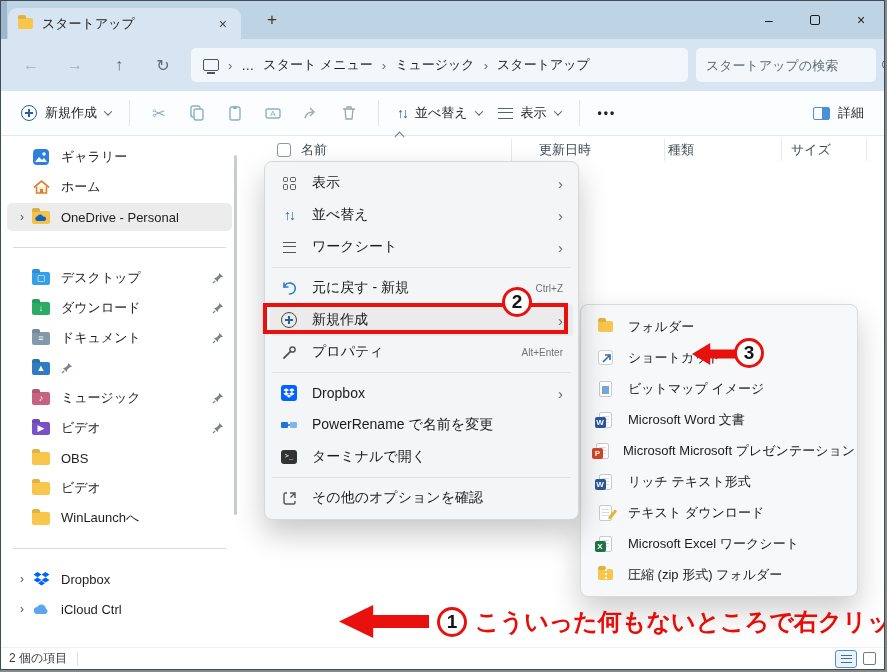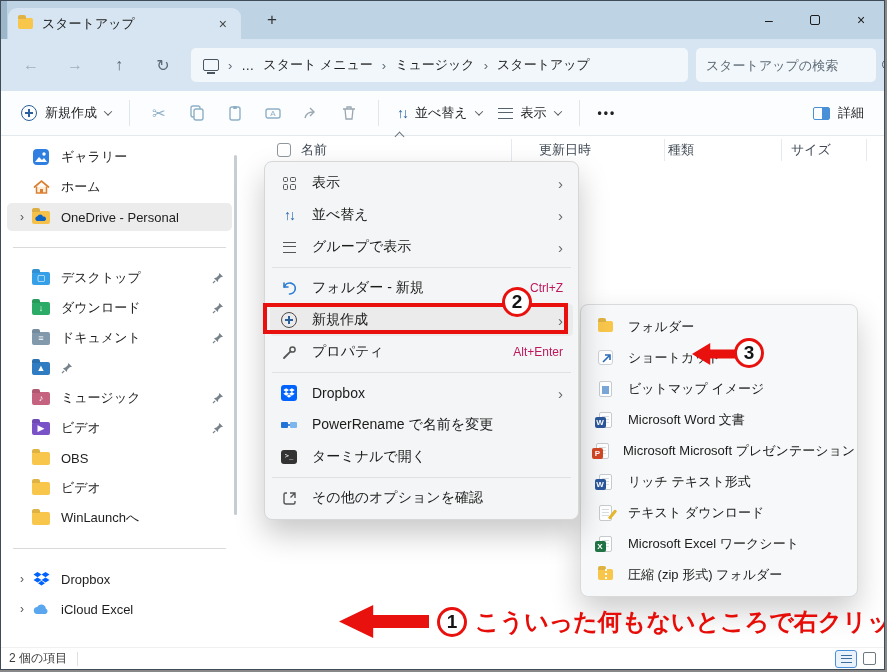--- a/index.html
+++ b/index.html
@@ -129,21 +129,21 @@
 
   
   .menu { position:absolute; left:263px; top:160px; width:315px; background:#f4f5f6;
           border:1px solid #d7d7d7; border-radius:8px; padding:5px;
           box-shadow:0 14px 30px rgba(0,0,0,.22); z-index:10; }
   .mi { height:32px; display:flex; align-items:center; gap:14px; padding:0 10px; border-radius:4px;
         font-size:14px; color:#1b1b1b; }
   .mi.hov { background:#ebebeb; }
   .mi .ic { width:18px; display:flex; justify-content:center; align-items:center; }
   .mi .lbl { flex:1; white-space:nowrap; }
-  .mi .sc { font-size:12px; color:#be185d; }
+  .mi .sc { font-size:10px; color:#737373; }
   .mi .chev { color:#666; font-size:15px; }
   .msep { height:1px; background:#e1e1e1; margin:4px 2px; }
 
   .submenu { position:absolute; left:579px; top:303px; width:278px; background:#f7f8f9;
              border:1px solid #dadada; border-radius:8px; padding:6px 5px;
              box-shadow:0 14px 30px rgba(0,0,0,.2); z-index:9; }
   .submenu .mi { height:31px; font-size:13px; }
 
   
   .redbox { position:absolute; left:262px; top:302px; width:305px; height:31px;
@@ -425,21 +425,21 @@
         </span>
         <span class="slabel">Dropbox</span>
       </div>
       <div class="srow">
         <span class="schev">›</span>
         <span class="sico">
           <svg width="18" height="12" viewBox="0 0 18 12">
               <path d="M4.5 11a3.5 3.5 0 0 1 .6-6.9A4.6 4.6 0 0 1 13.8 5.4 3 3 0 0 1 13.5 11z" fill="#5aa7ef"></path>
             </svg>
         </span>
-        <span class="slabel">iCloud Excel</span>
+        <span class="slabel">iCloud Ctrl</span>
       </div>
 
       <div class="scrollthumb"></div>
     </div>
 
     <div class="main">
       <div class="colheader">
         <span class="cb"></span>
         <span class="caretup"></span>
         <span class="ch-label" style="left:63px">名前</span>
@@ -469,32 +469,32 @@
     </div>
     <div class="mi">
       <span class="ic sort-arrows">↑↓</span>
       <span class="lbl">並べ替え</span>
       <span class="chev">›</span>
     </div>
     <div class="mi">
       <span class="ic">
           <span class="grouplines"></span>
         </span>
-      <span class="lbl">グループで表示</span>
+      <span class="lbl">ワークシート</span>
       <span class="chev">›</span>
     </div>
     <div class="msep"></div>
     <div class="mi">
       <span class="ic">
         <svg width="15" height="14" viewBox="0 0 15 14">
             <path d="M2 2v4h4" fill="none" stroke="#2b7cd3" stroke-width="1.6" stroke-linecap="round"></path>
             <path d="M2.5 6A5.5 5.5 0 1 1 7.5 13" fill="none" stroke="#2b7cd3" stroke-width="1.6" stroke-linecap="round"></path>
           </svg>
       </span>
-      <span class="lbl">フォルダー - 新規</span>
+      <span class="lbl">元に戻す - 新規</span>
       <span class="sc">Ctrl+Z</span>
     </div>
     <div class="mi hov">
       <span class="ic">
           <span class="plus-circle" style="border-color:#4a4a4a"></span>
         </span>
       <span class="lbl">新規作成</span>
       <span class="chev">›</span>
     </div>
     <div class="mi">

